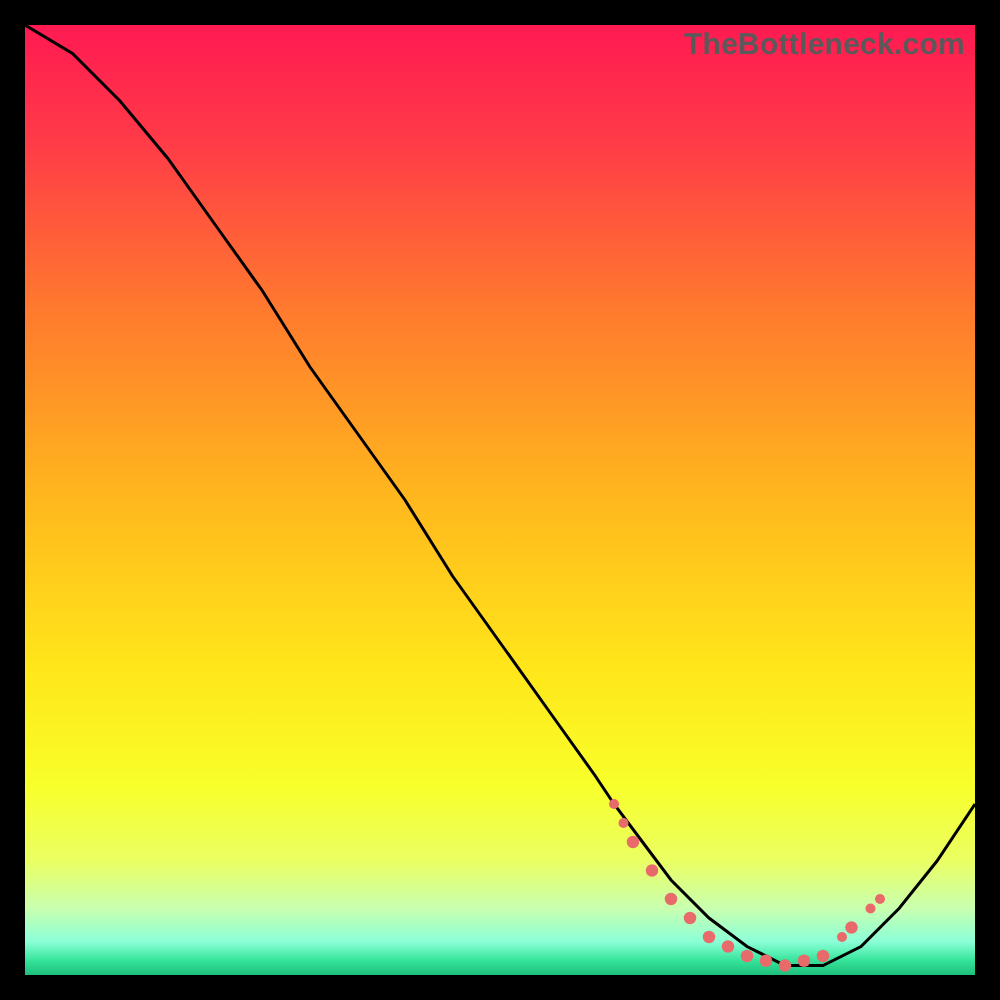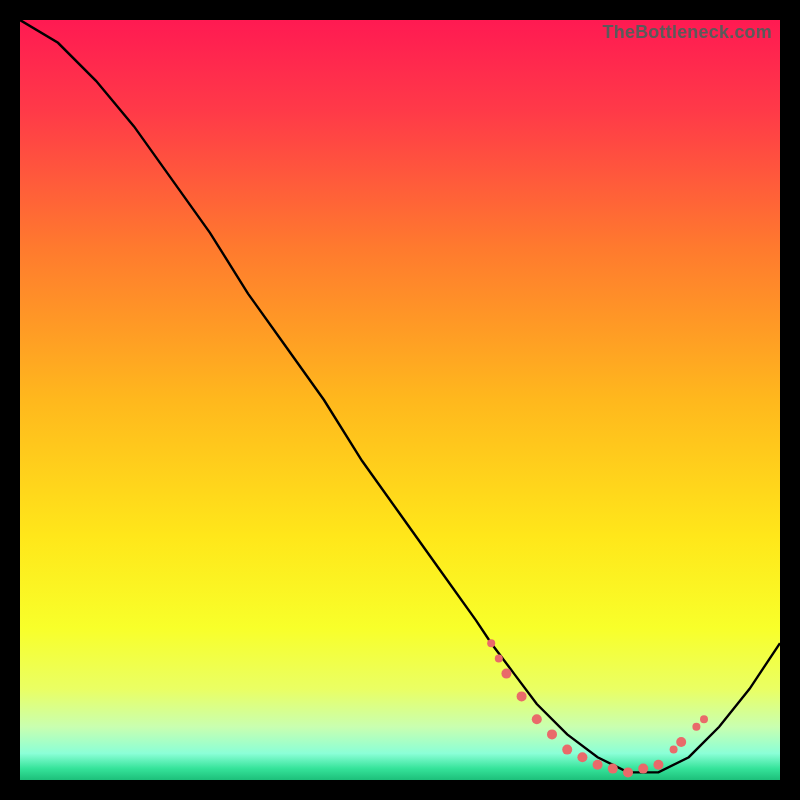--- a/index.html
+++ b/index.html
@@ -24,21 +24,21 @@
     left: 0;
     top: 0;
     width: 760px;
     height: 760px;
   }
   .watermark {
     position: absolute;
     top: 2px;
     right: 8px;
     color: #5a5a5a;
-    font-size: 18px;
+    font-size: 24px;
     font-weight: 600;
     letter-spacing: 0.2px;
     user-select: none;
   }
   svg { display: block; }
 </style>
 </head>
 <body>
 
 <div class="frame">

